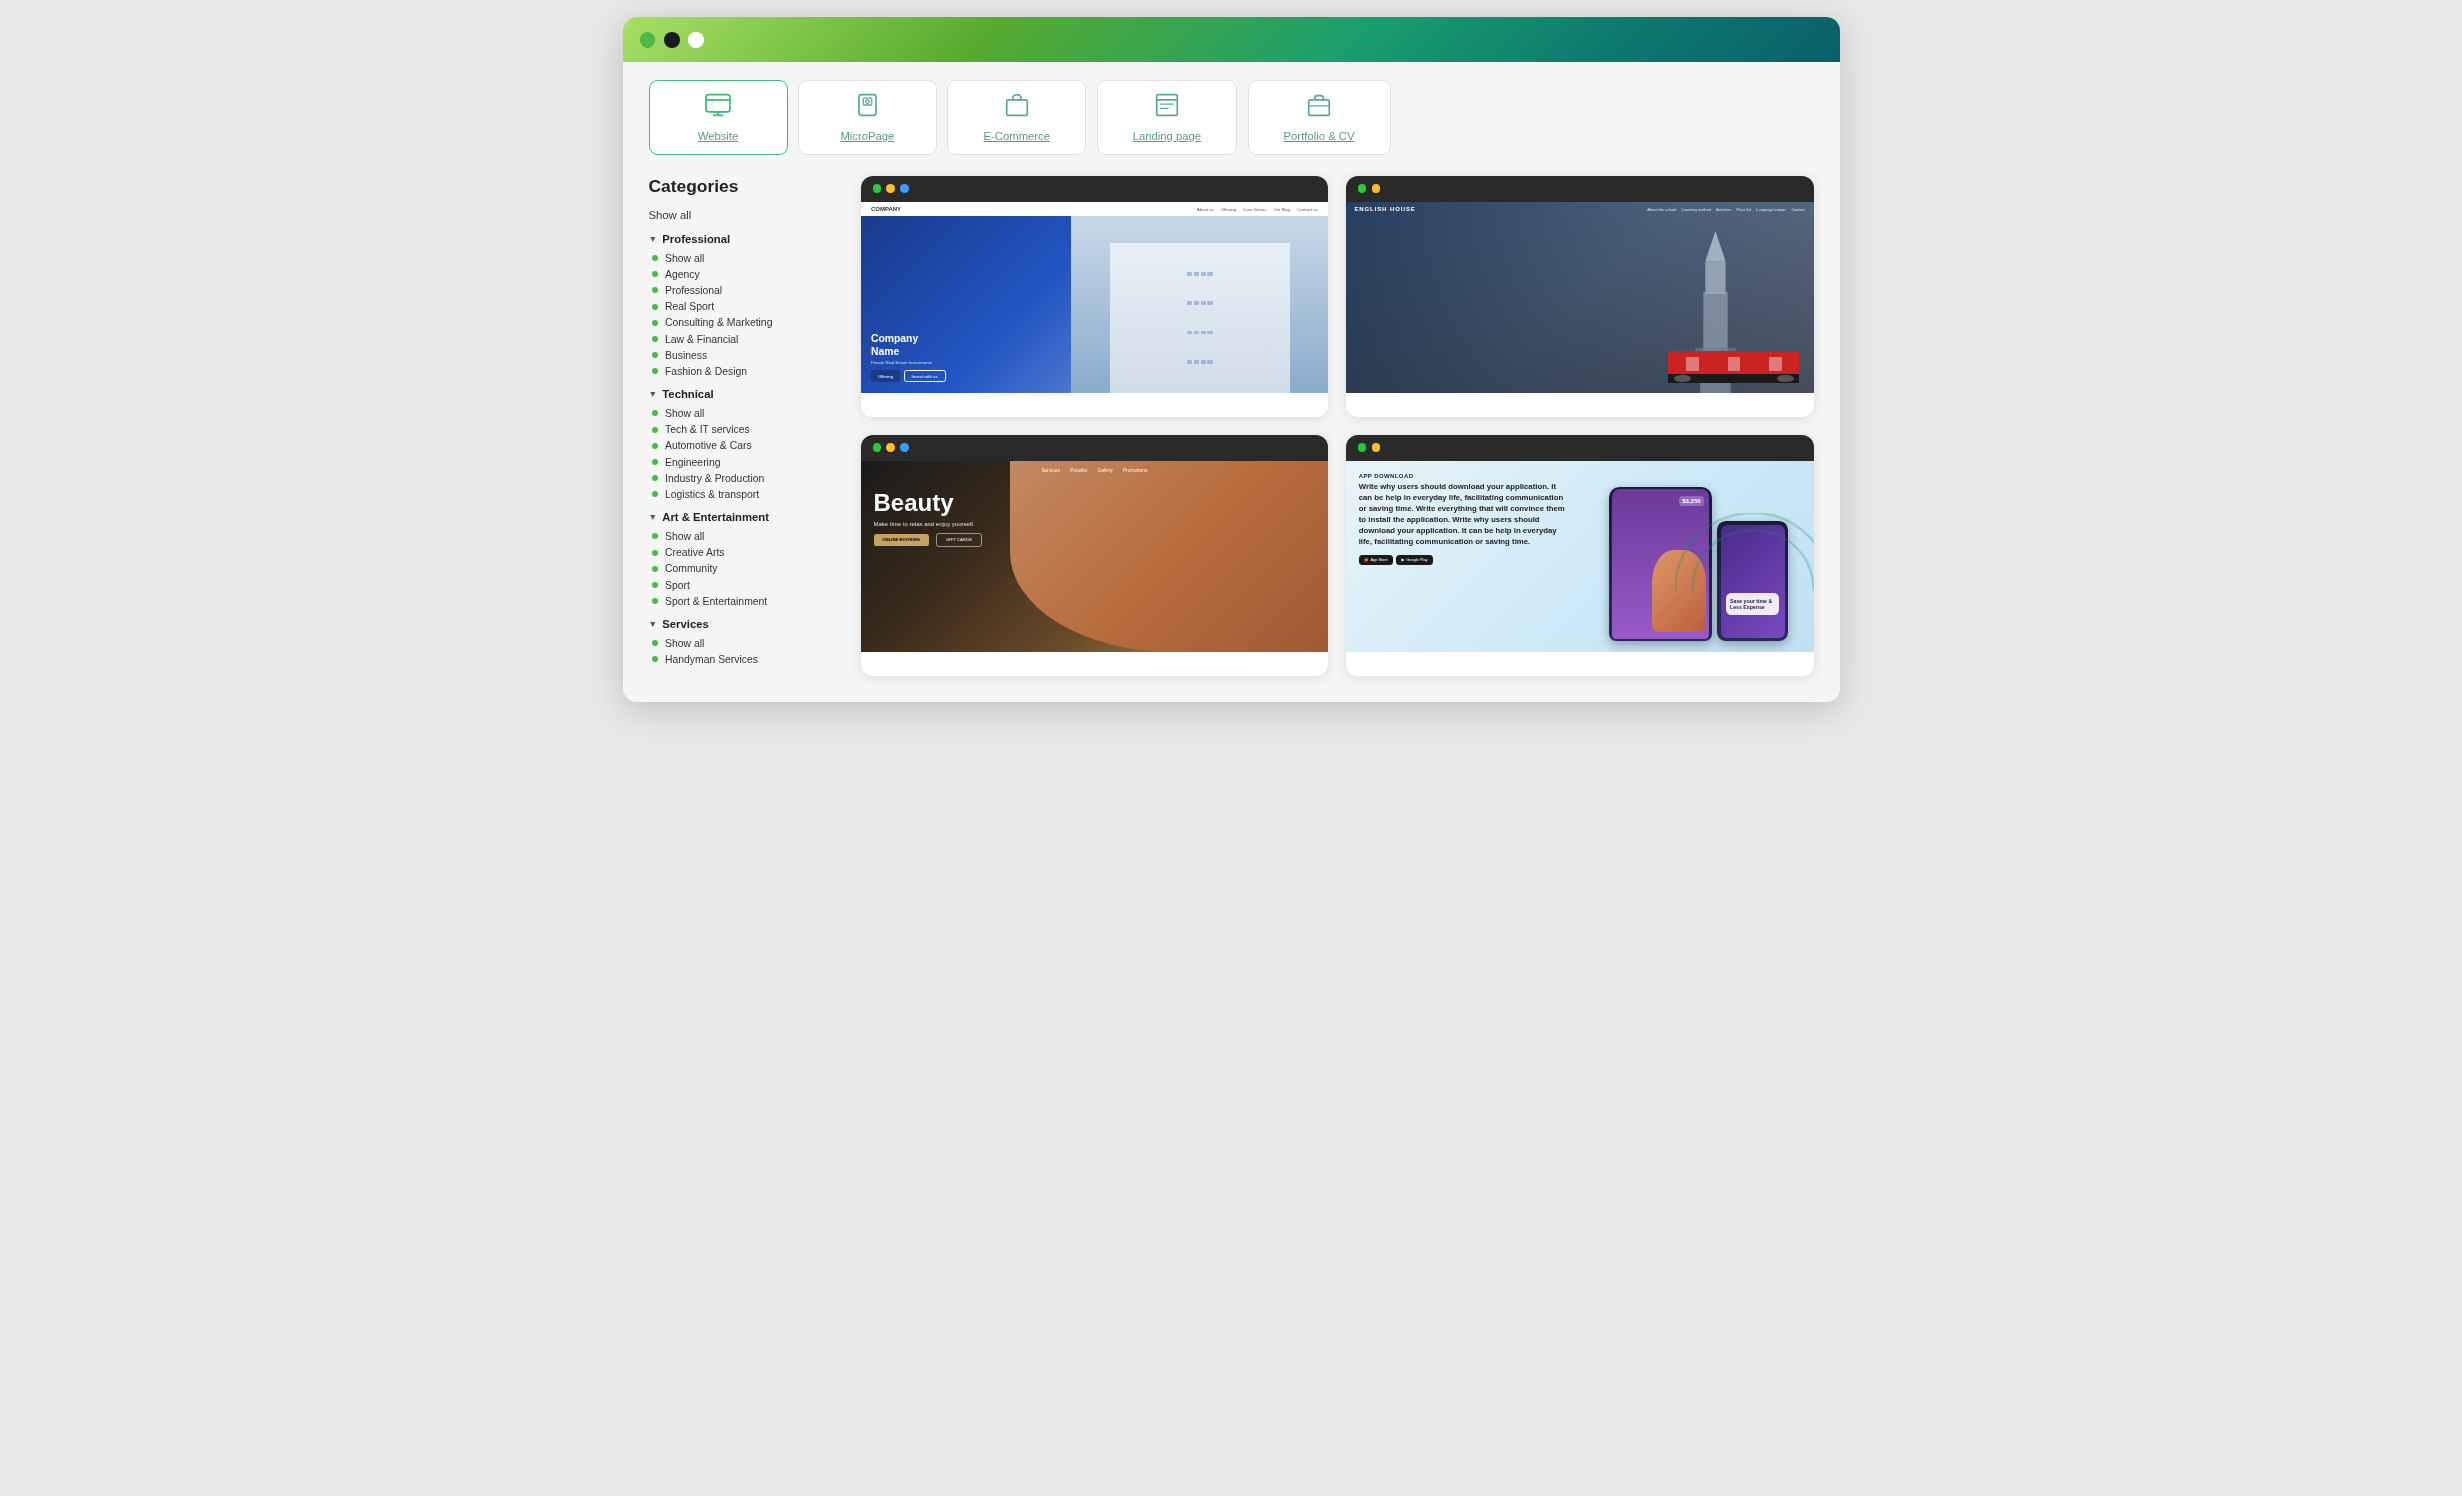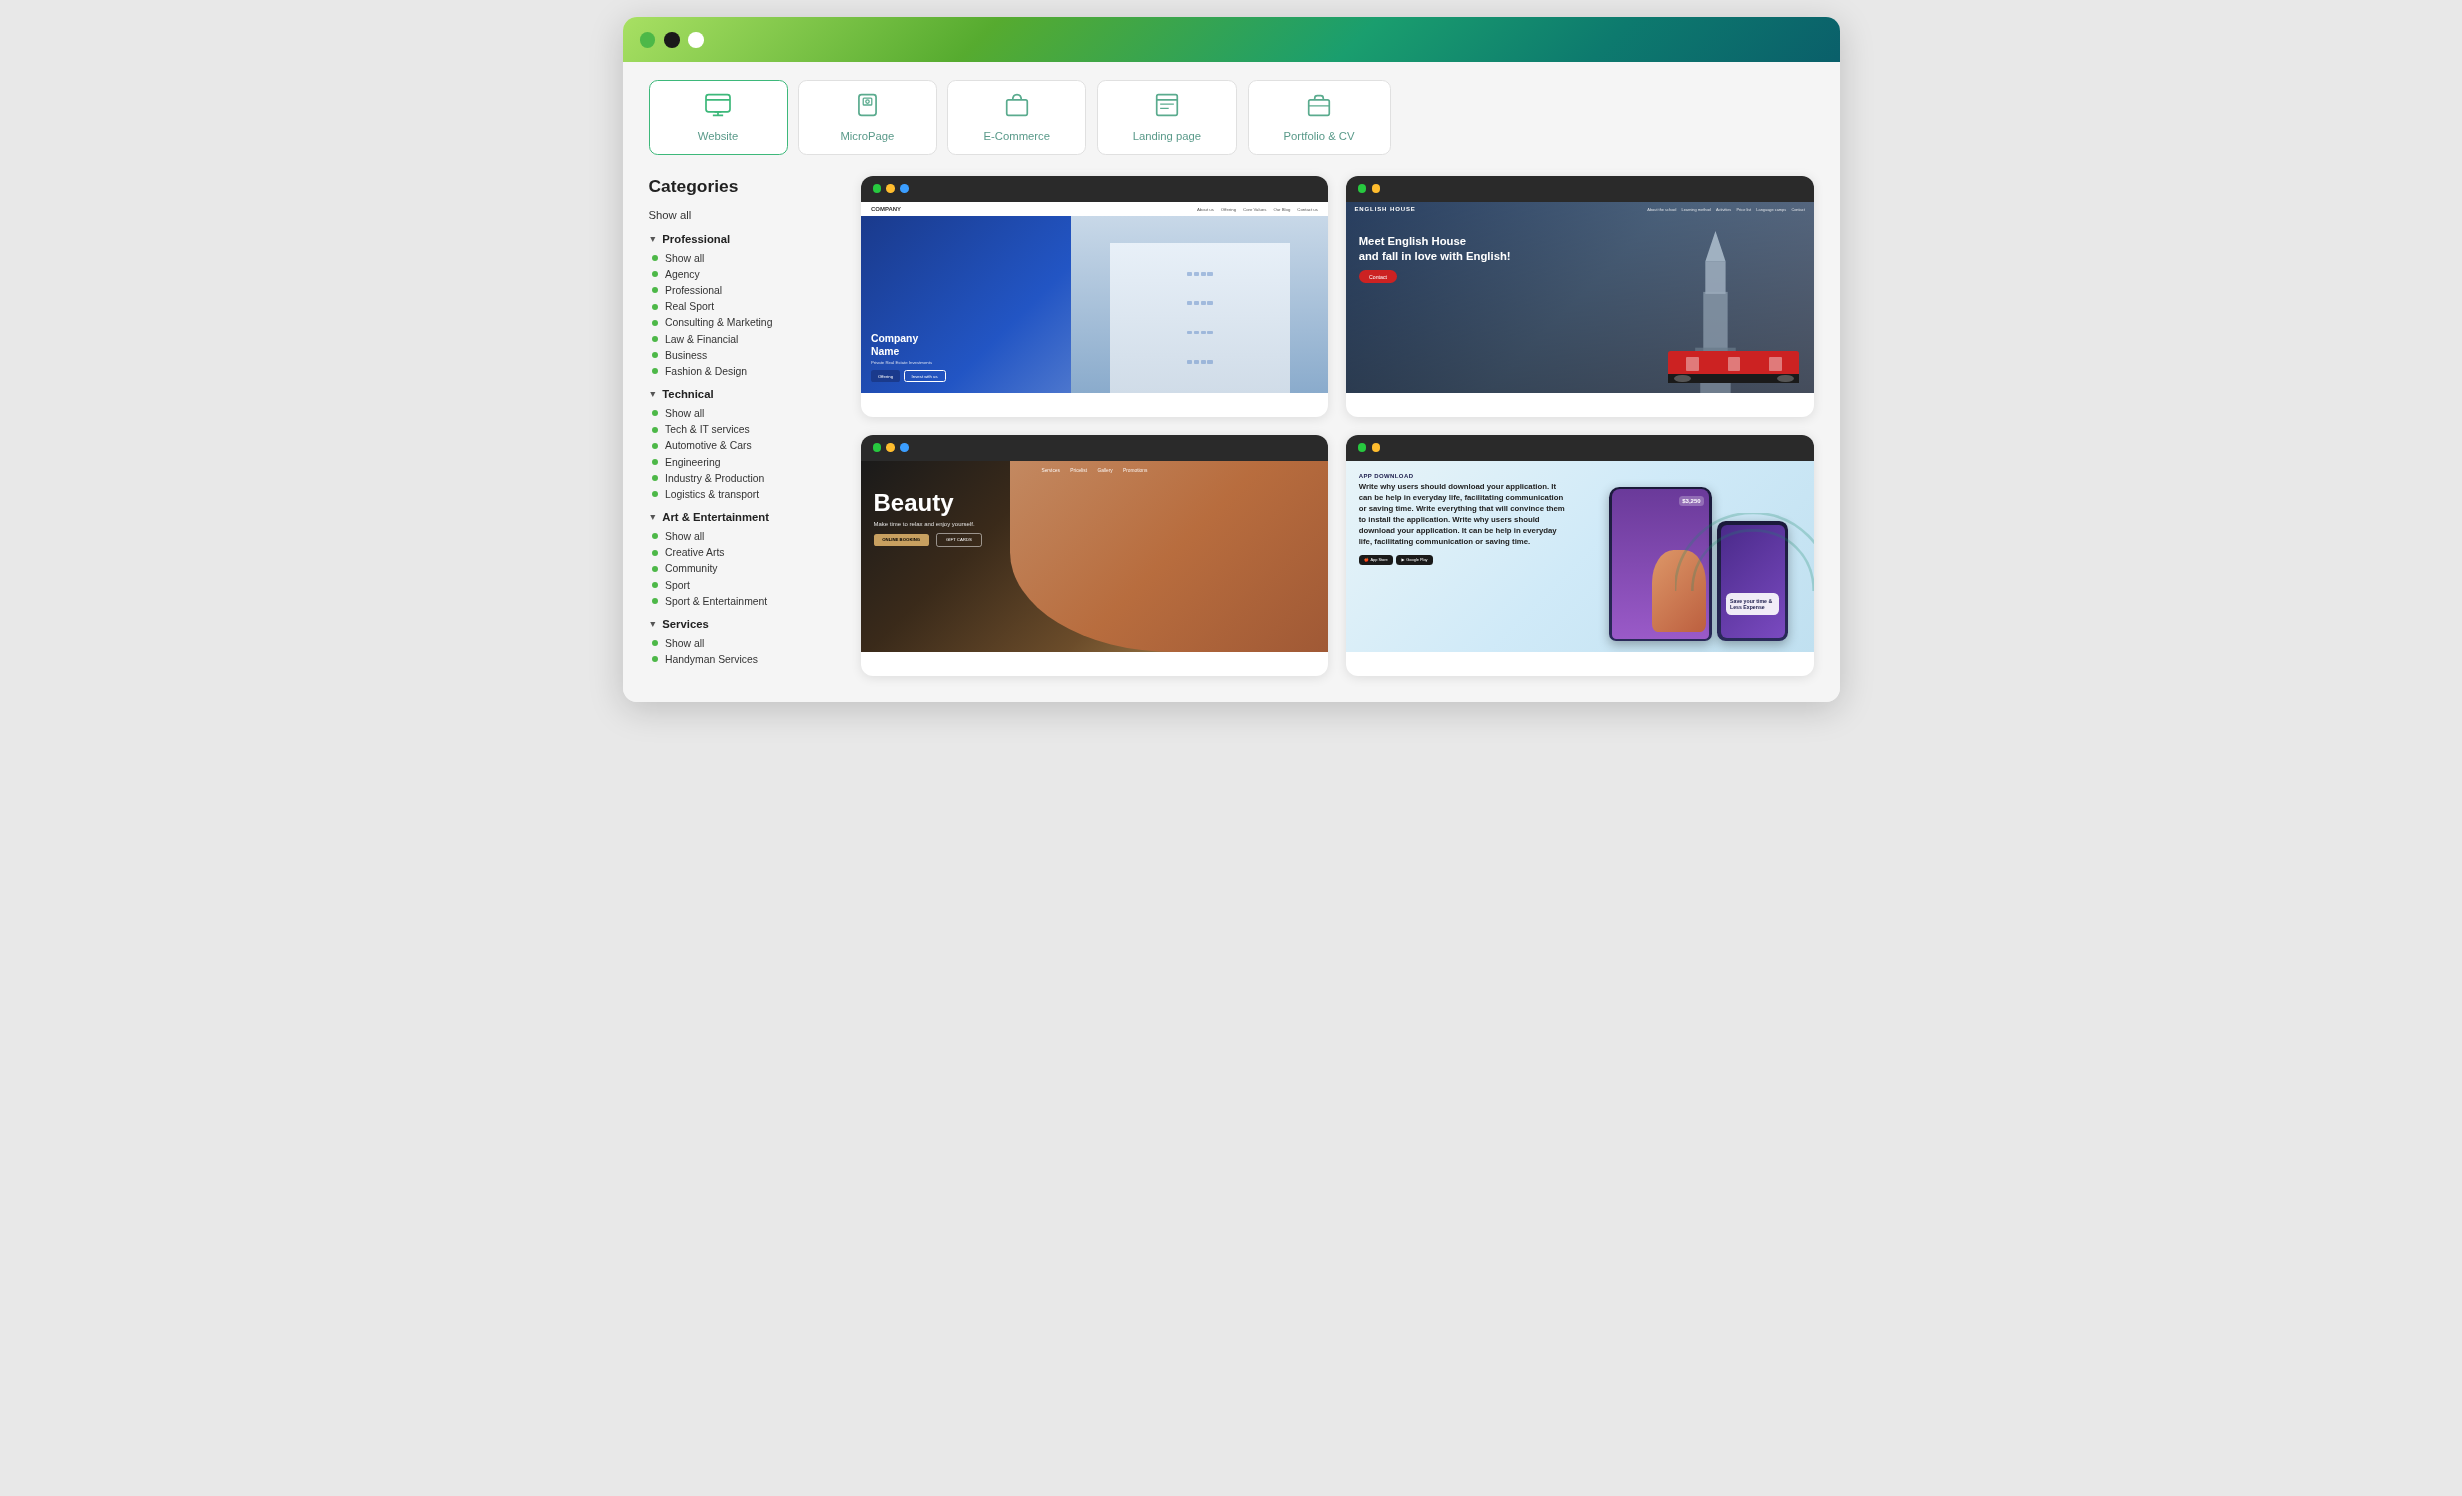--- a/index.html
+++ b/index.html
@@ -56,20 +56,21 @@
       gap: 7px;
       padding: 12px 35px;
       border-radius: 8.7px;
       background: white;
       border: 1.7px solid #e0e0e0;
       cursor: pointer;
       min-width: 139px;
       color: #5a9a8a;
       font-size: 11.3px;
       transition: border-color 0.2s;
+      text-decoration: underline;
     }
     .tab.active {
       border-color: #3db87a;
       border-width: 1.7px;
     }
     .tab-icon {
       font-size: 22.6px;
       color: #5aab8e;
     }
 
@@ -725,24 +726,20 @@
               <div class="eng-nav">
                 <span class="eng-logo">ENGLISH HOUSE</span>
                 <div class="eng-nav-links">
                   <span>About the school</span>
                   <span>Learning method</span>
                   <span>Activities</span>
                   <span>Price list</span>
                   <span>Language camps</span>
                   <span>Contact</span>
                 </div>
-              </div>
-              <div class="eng-content">
-                <div class="eng-title">Meet English House<br>and fall in love with English!</div>
-                <button class="eng-btn">Contact</button>
               </div>
             </div>
           </div>
         </div>
 
         <div class="template-card">
           <div class="card-header">
             <div class="dot-sm dot-green-sm"></div>
             <div class="dot-sm dot-yellow"></div>
             <div class="dot-sm dot-blue"></div>

